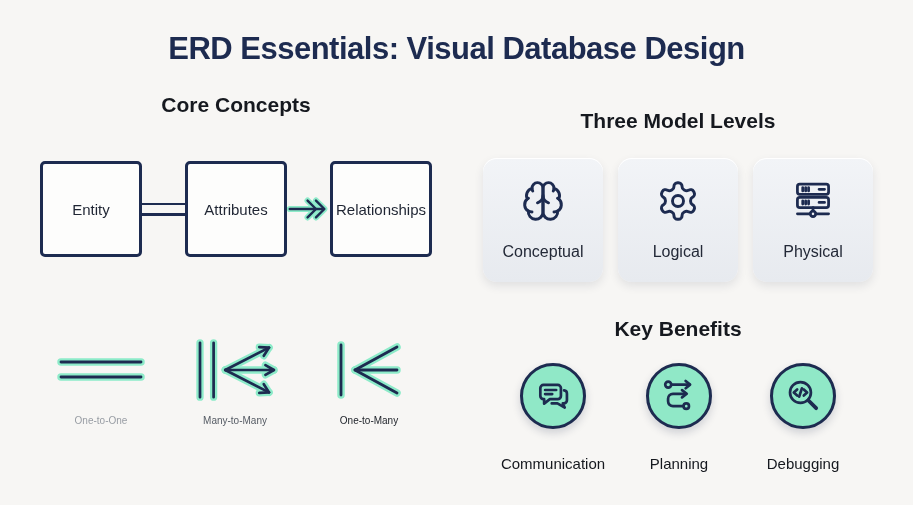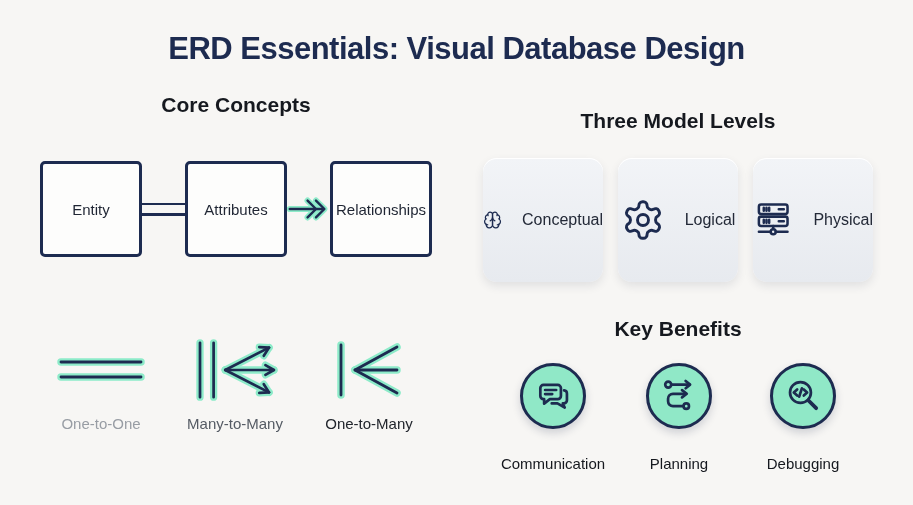--- a/index.html
+++ b/index.html
@@ -28,32 +28,32 @@
         color:var(--node-label);text-align:center}
   .conn-equal{width:43px;display:flex;flex-direction:column;gap:8px}
   .conn-equal .bar{height:2.5px;background:var(--navy)}
   .conn-arrow{width:43px;height:34px;display:block}
 
   
   .cards-row{display:flex;justify-content:center;gap:15px;margin-top:23px}
   .card{width:120px;height:124px;border-radius:14px;
         background:linear-gradient(180deg,var(--card-top),var(--card-bottom));
         box-shadow:0 4px 10px rgba(30,40,70,.10), inset 0 1px 0 #ffffff;
-        display:flex;flex-direction:row;align-items:center;justify-content:center;gap:20px}
+        display:flex;flex-direction:column;align-items:center;justify-content:center;gap:20px}
   .card svg{width:44px;height:44px;color:var(--navy)}
   .card-label{font-size:16px;font-weight:500;color:var(--card-label)}
 
   
   .sym-items{position:relative;height:150px;margin-top:20px}
   .sym-item{position:absolute;width:132px;text-align:center;top:0}
   .sym-item:nth-child(1){left:15px}
   .sym-item:nth-child(2){left:149px}
   .sym-item:nth-child(3){left:283px}
   .sym-item svg{height:70px;width:132px;display:block;margin:0 auto}
-  .sym-label{margin-top:10px;font-size:15px}
+  .sym-label{margin-top:10px;font-size:10px}
   .sym-item:nth-child(1) .sym-label{color:var(--label-gray-light)}
   .sym-item:nth-child(2) .sym-label{color:var(--label-gray-mid)}
   .sym-item:nth-child(3) .sym-label{color:var(--label-dark)}
   .glow{fill:none;stroke:var(--mint);stroke-width:7.5;stroke-linecap:round;stroke-linejoin:round}
   .ink{fill:none;stroke:var(--navy);stroke-width:2.8;stroke-linecap:round;stroke-linejoin:round}
   .aglow{fill:none;stroke:var(--mint);stroke-width:6.5;stroke-linecap:round;stroke-linejoin:round}
   .aink{fill:none;stroke:var(--navy);stroke-width:2.6;stroke-linecap:round;stroke-linejoin:round}
 
   
   .benefit-items{position:relative;height:115px;margin-top:20px}

